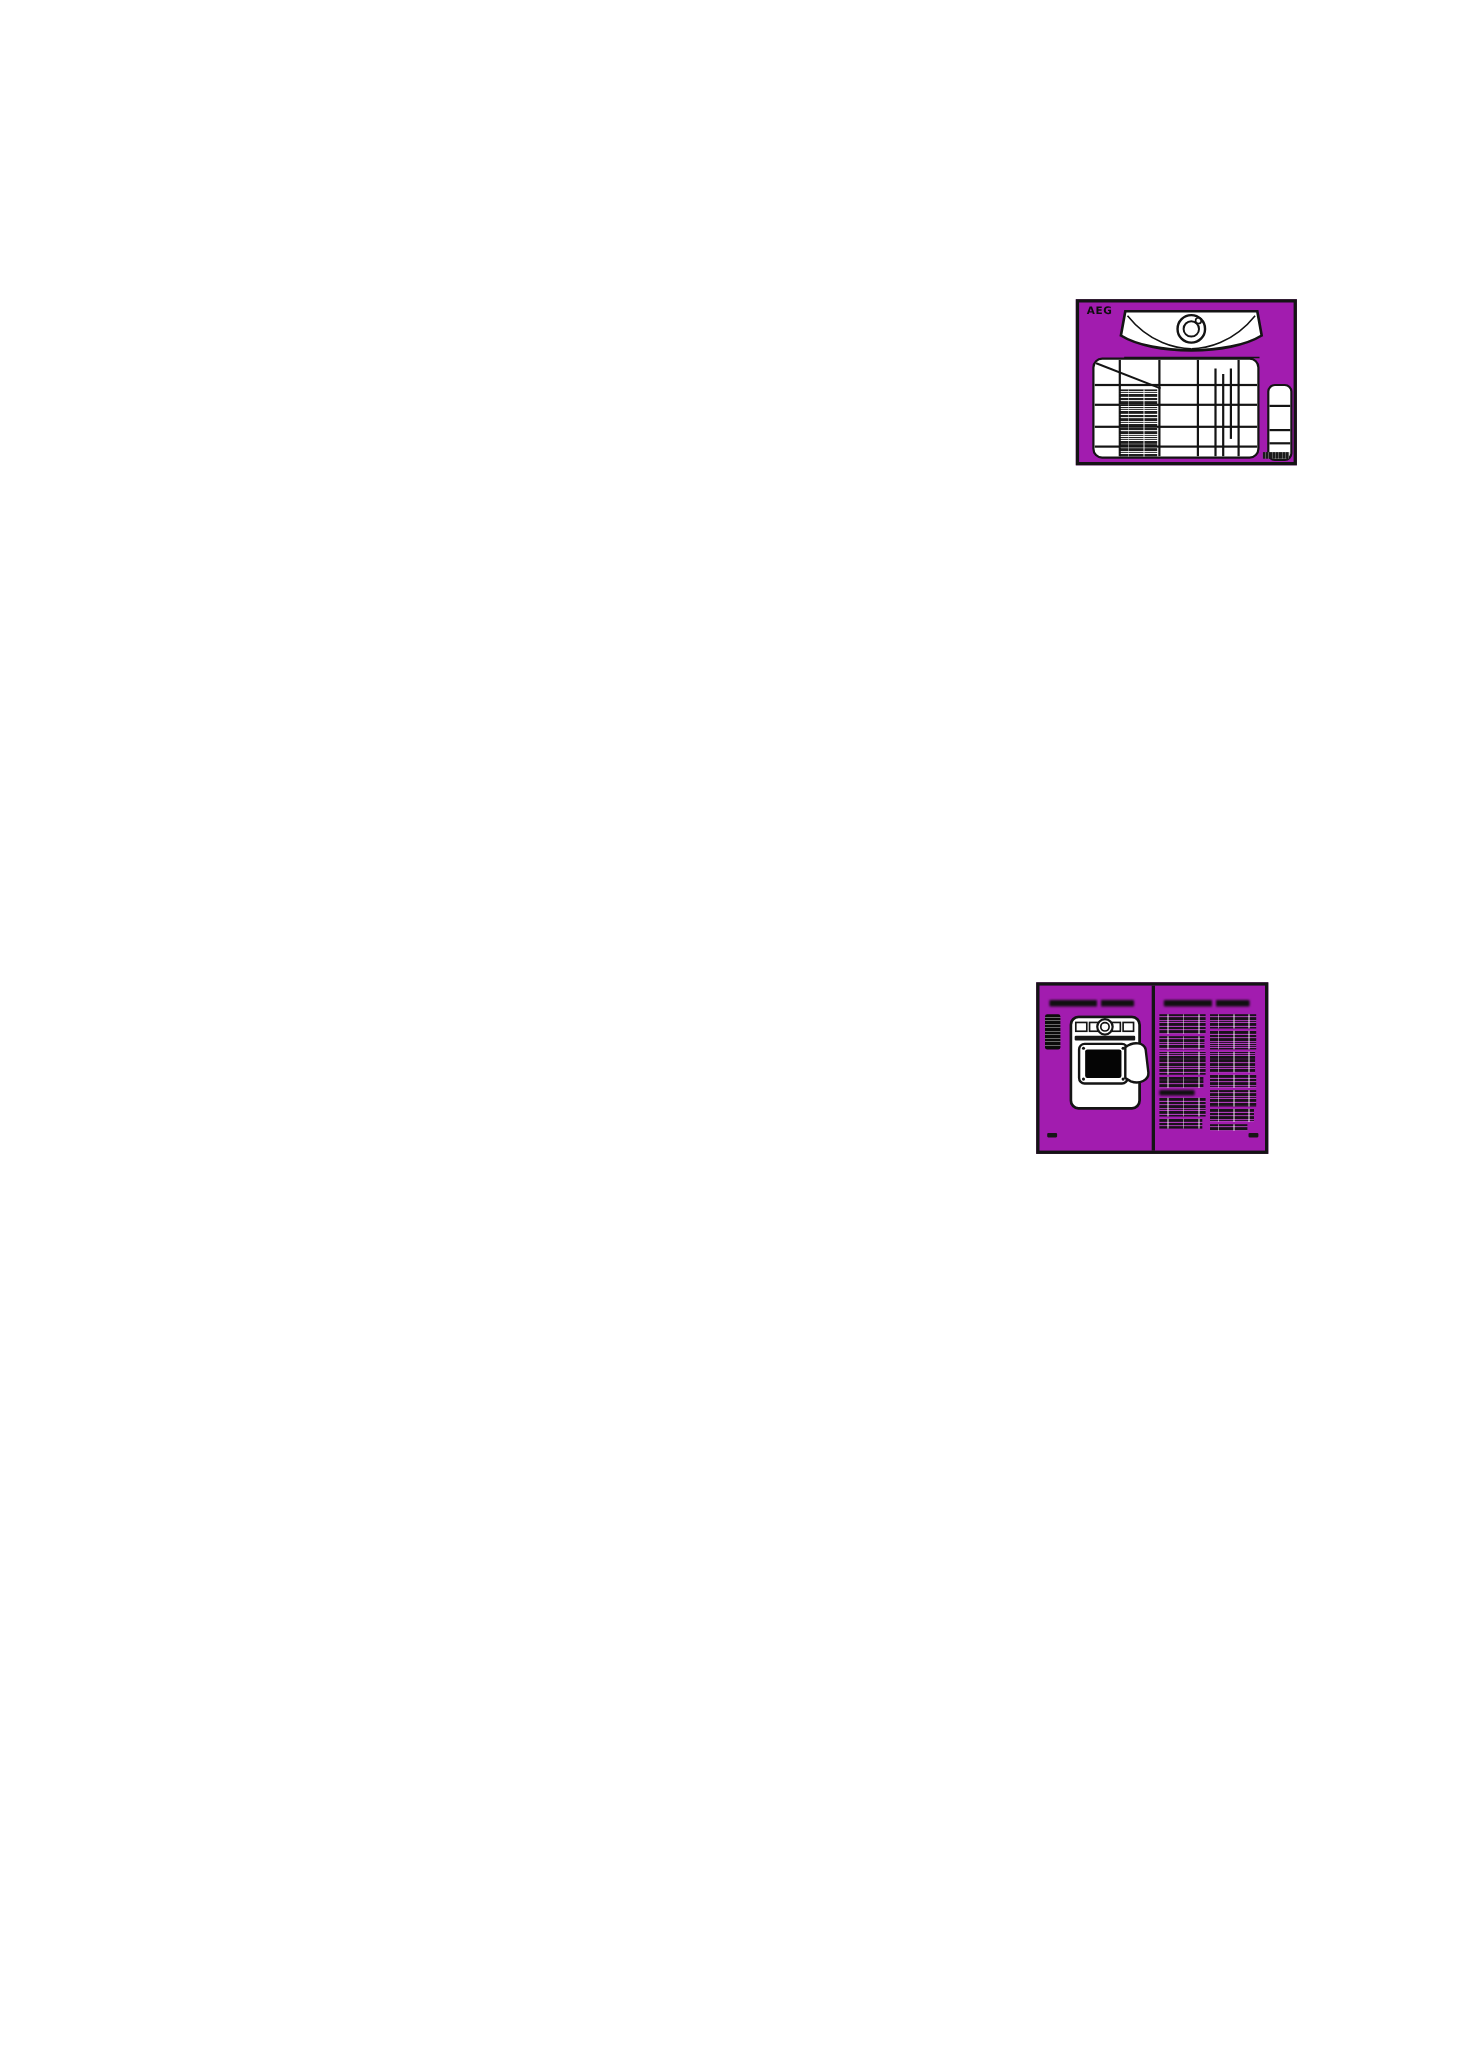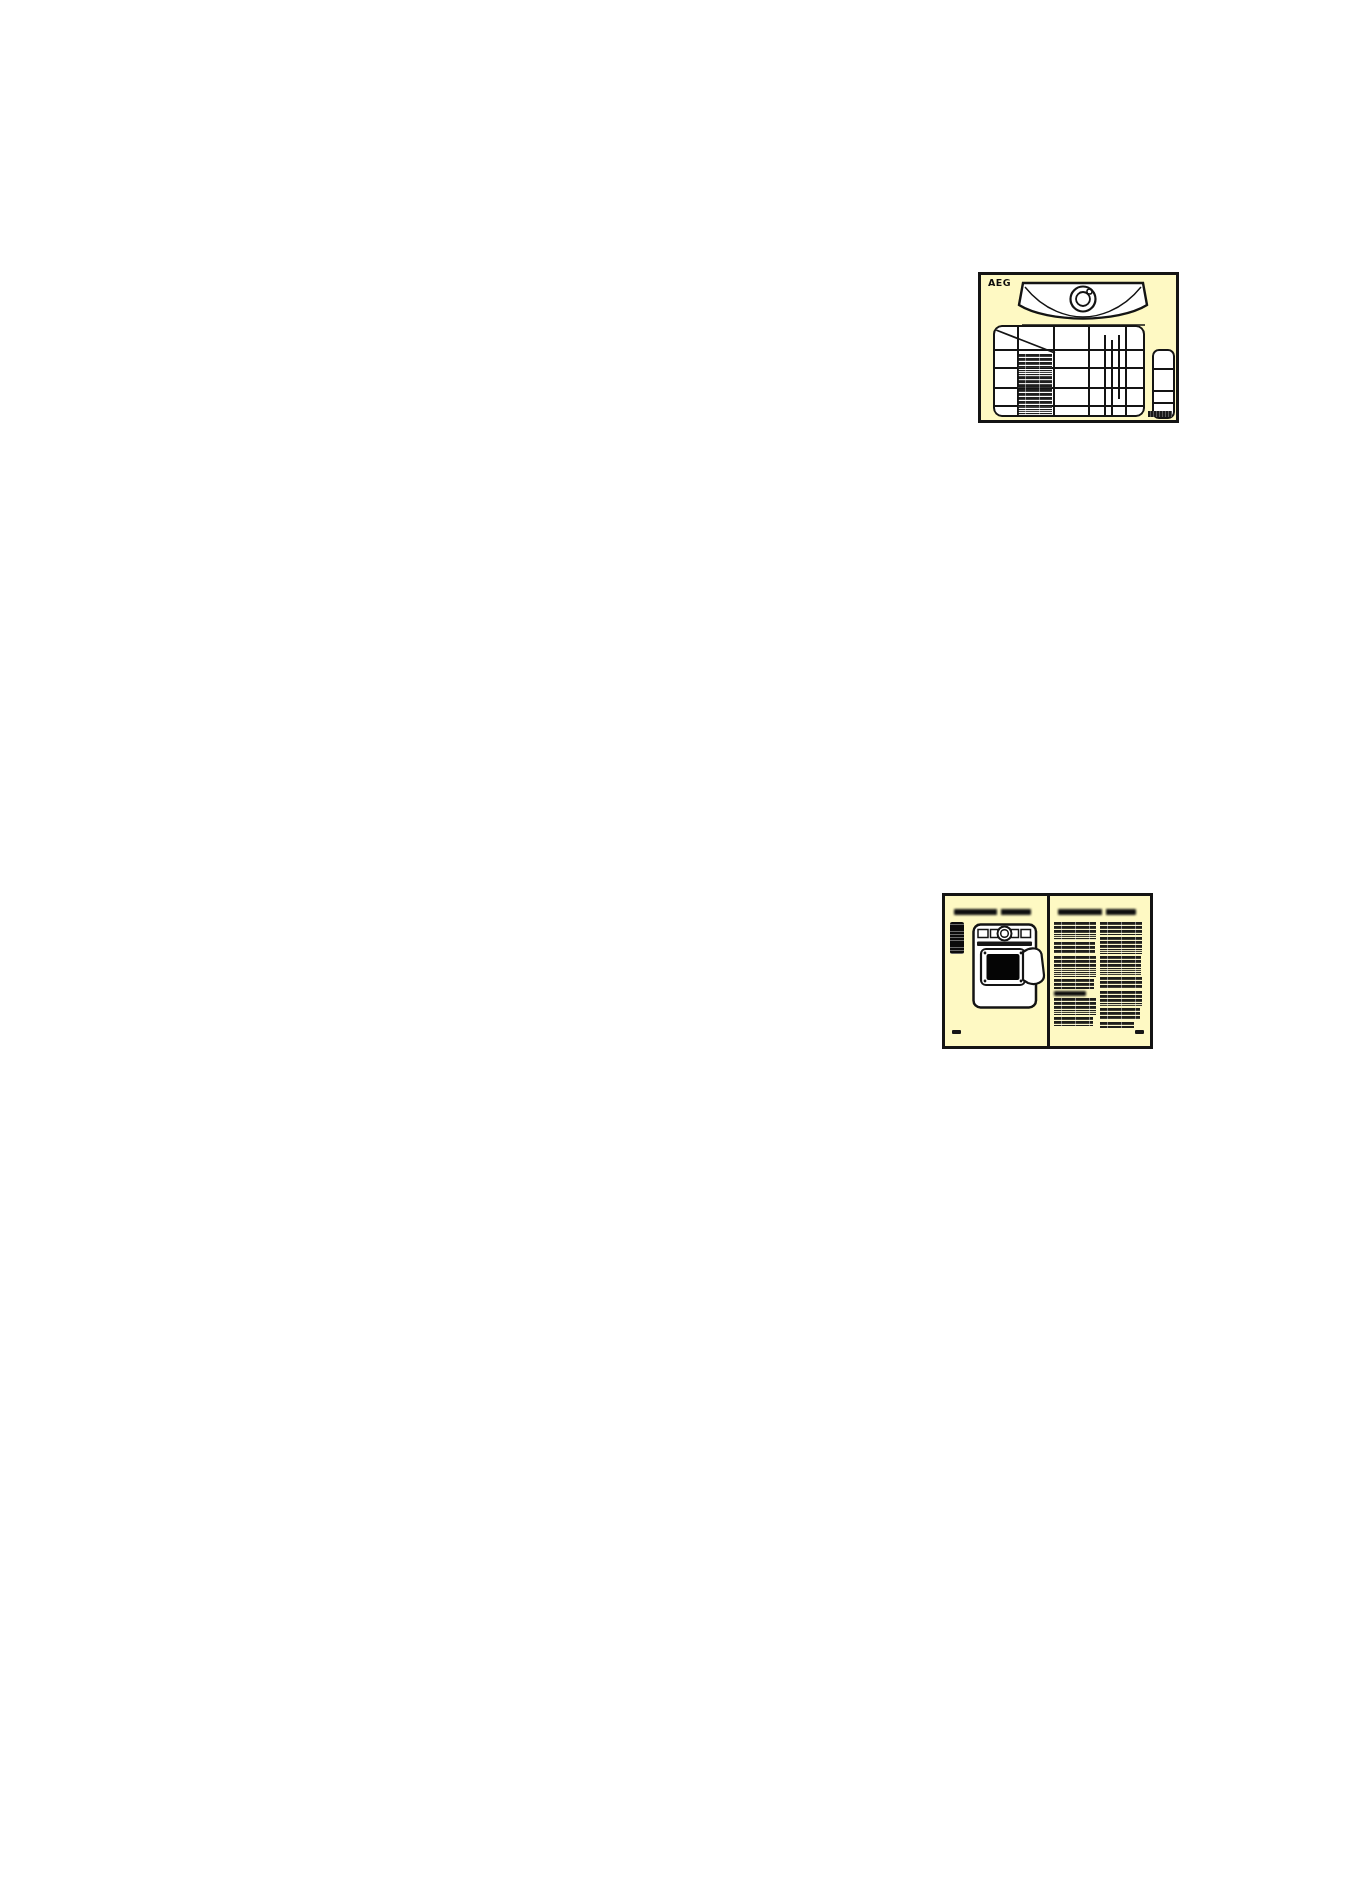--- a/index.html
+++ b/index.html
@@ -1,18 +1,18 @@
 <!DOCTYPE html>
 <html><head>
 <meta charset="utf-8">
 <style>
   html,body{margin:0;padding:0;background:#ffffff;}
   .page{position:relative;width:1348px;height:1879px;background:#ffffff;overflow:hidden;
         font-family:"DejaVu Sans",sans-serif;}
-  .fig{position:absolute;background:#fef9c3;border:3px solid #141414;box-sizing:border-box;}
+  .fig{position:absolute;background:#a21caf;border:3px solid #141414;box-sizing:border-box;}
   .fig-inner{position:absolute;inset:0;filter:blur(0.3px);}
   .abs{position:absolute;box-sizing:border-box;}
   .brand{font-weight:bold;font-size:9.5px;letter-spacing:0.5px;color:#0d0d0d;
          filter:blur(0.35px);line-height:1;}
   .tbl{border:2px solid #141414;border-radius:9px;background:#fff;overflow:hidden;}
   .vline{position:absolute;top:0;bottom:0;width:1.6px;background:#141414;}
   .hline{position:absolute;left:0;right:0;height:1.6px;background:#141414;}
   .stroke{position:absolute;width:1.5px;background:#141414;}
   .scribble{background-image:
       repeating-linear-gradient(90deg, rgba(255,255,255,0) 0 7px, rgba(255,255,255,0.45) 7px 8.5px, rgba(255,255,255,0) 8.5px 14px),

